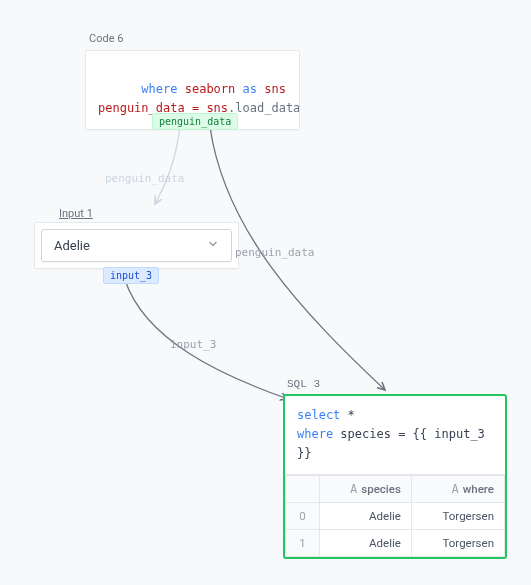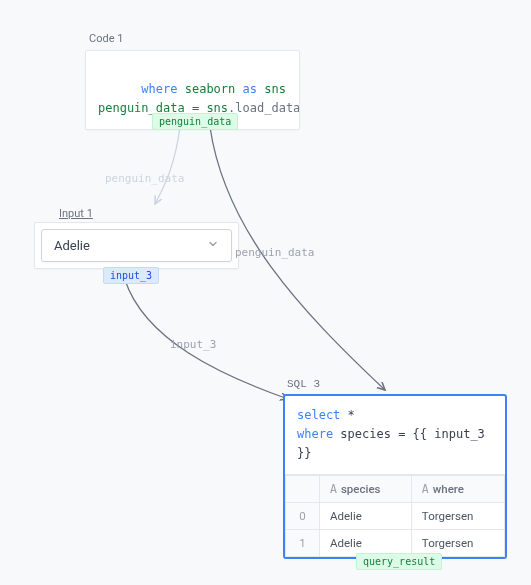--- a/index.html
+++ b/index.html
@@ -40,21 +40,21 @@
   .code-block {
     font-family: ui-monospace, "SF Mono", Menlo, Consolas, monospace;
     font-size: 12px;
     line-height: 1.6;
     padding: 10px 12px;
     white-space: pre;
     overflow: hidden;
   }
   .kw { color: #3b82f6; }
   .func { color: #6b7280; }
-  .plain { color: #15803d; }
+  .plain { color: #b91c1c; }
   .tag {
     position: absolute;
     font-family: ui-monospace, "SF Mono", Menlo, Consolas, monospace;
     font-size: 10px;
     padding: 2px 6px;
     border-radius: 2px;
   }
   .tag.green {
     background: #dcfce7;
     color: #15803d;
@@ -84,42 +84,42 @@
     align-items: center;
     justify-content: space-between;
     cursor: pointer;
   }
   .select .chev {
     color: #9ca3af;
   }
   .sql-card {
     position: absolute;
     background: #fff;
-    border: 2px solid #3b82f6;
+    border: 2px solid #22c55e;
     border-radius: 3px;
   }
   .sql-code {
     font-family: ui-monospace, "SF Mono", Menlo, Consolas, monospace;
     font-size: 12px;
     line-height: 1.6;
     padding: 10px 12px;
     border-bottom: 1px solid #e5e7eb;
   }
   .sql-kw { color: #3b82f6; }
   .sql-tbl { color: #374151; }
   .sql-tmpl { color: #374151; }
   table.result {
     border-collapse: collapse;
     width: 100%;
     font-size: 11.5px;
   }
   table.result th, table.result td {
     border: 1px solid #e5e7eb;
     padding: 6px 10px;
-    text-align: left;
+    text-align: right;
     color: #4b5563;
   }
   table.result th {
     background: #f9fafb;
     font-weight: 500;
     color: #6b7280;
   }
   table.result th.idx, table.result td.idx {
     background: #f9fafb;
     color: #9ca3af;
@@ -147,21 +147,21 @@
       </marker>
     </defs>
 
     <path d="M 180 127 C 175 165, 165 185, 155 204" fill="none" stroke="#cbd5e1" stroke-width="1.3" marker-end="url(#arrow-light)"></path>
 
     <path d="M 210 127 C 225 230, 300 310, 385 390" fill="none" stroke="#6b7280" stroke-width="1.3" marker-end="url(#arrow)"></path>
 
     <path d="M 125 280 C 145 340, 220 375, 288 399" fill="none" stroke="#6b7280" stroke-width="1.3" marker-end="url(#arrow)"></path>
   </svg>
 
-  <div class="node-label" style="left:89px; top:32px;">Code 1</div>
+  <div class="node-label" style="left:89px; top:32px;">Code 6</div>
   <div class="card" style="left:85px; top:50px; width:215px;">
     <div class="code-block">
       <span class="kw">where</span> <span class="plain">seaborn</span> <span class="kw">as</span> <span class="plain">sns</span>
 <span class="plain">penguin_data</span><span class="plain"> = </span><span class="plain">sns</span><span class="func">.load_dataset(</span></div>
   </div>
   <div class="tag green" style="left:152px; top:113px;">penguin_data</div>
 
   <div class="edge-label" style="left:105px; top:172px; color:#cbd5e1;">penguin_data</div>
 
   <div class="node-label" style="left:59px; top:207px;text-decoration:underline;">Input 1</div>
@@ -201,15 +201,14 @@
           <td>Torgersen</td>
         </tr>
         <tr>
           <td class="idx">1</td>
           <td>Adelie</td>
           <td>Torgersen</td>
         </tr>
       </tbody>
     </table>
   </div>
-  <div class="tag green" style="left:356px; top:553px;">query_result</div>
 
 </div>
 
 </body></html>

